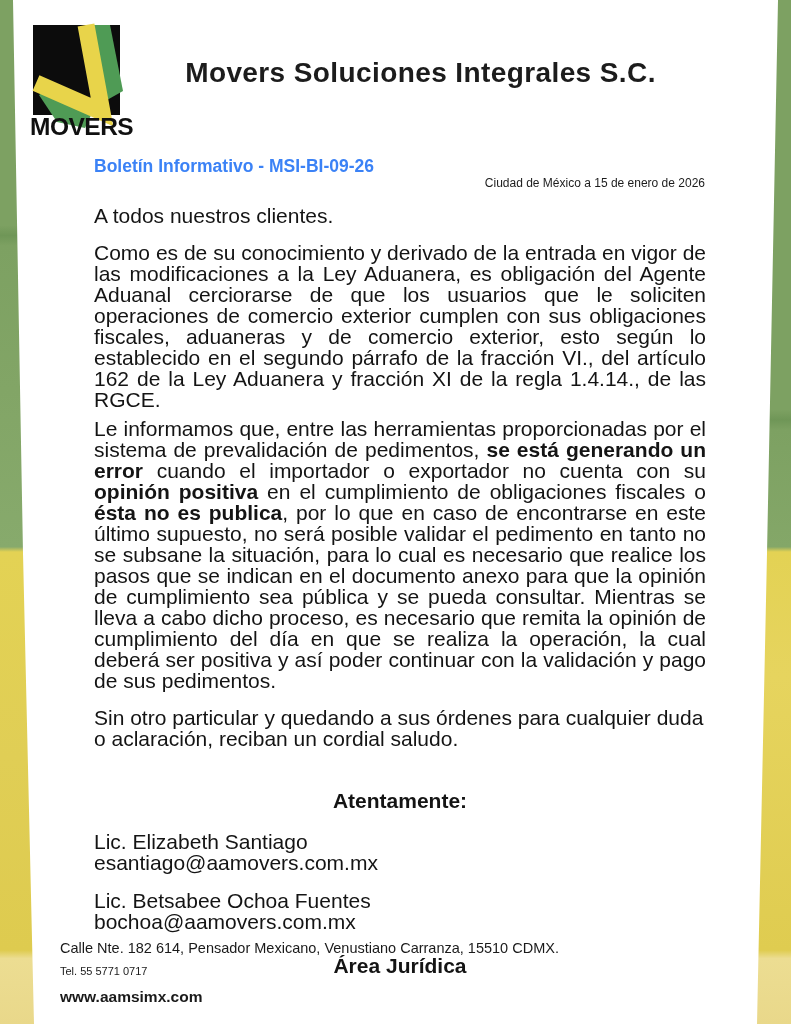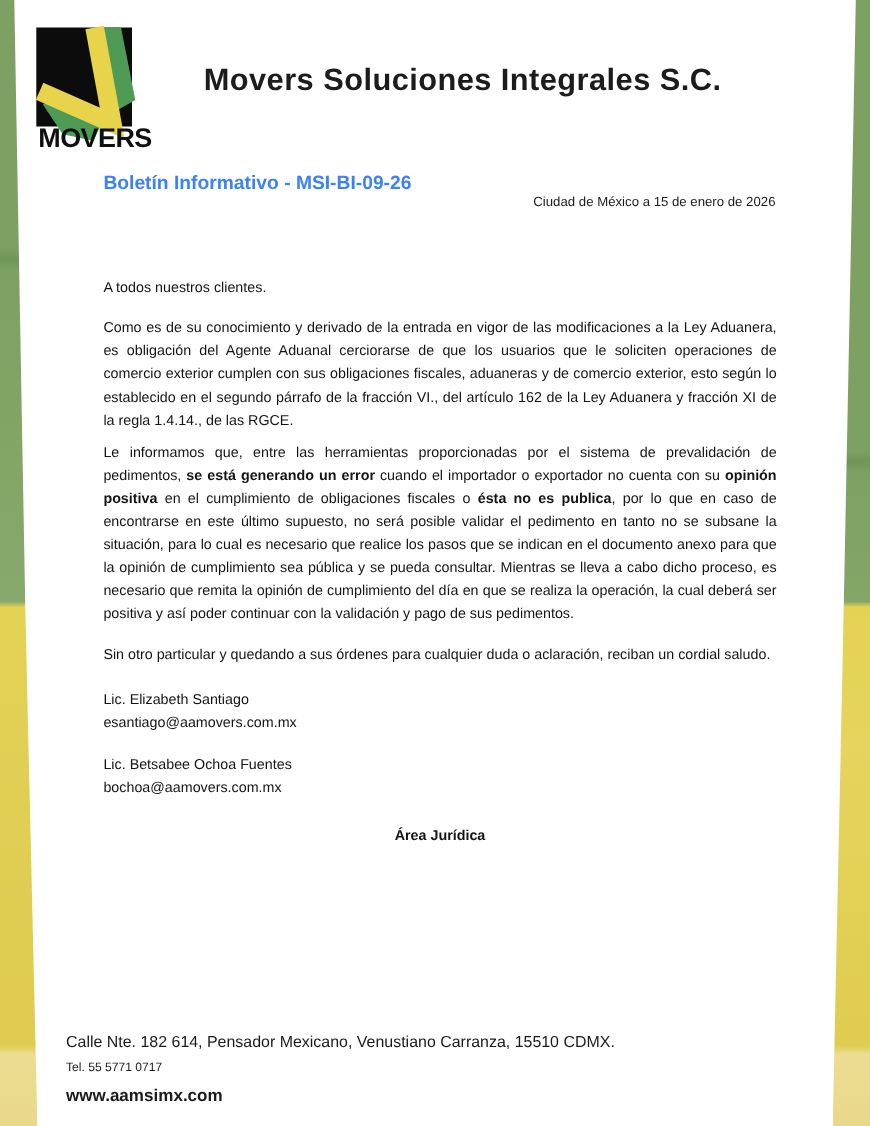--- a/index.html
+++ b/index.html
@@ -30,40 +30,40 @@
       #e3d254 53.9%, #e6d45e 66%, #dfcc50 92.8%,
       #ecdd92 93.6%, #e9d88a 100%);
     clip-path:polygon(34px 0, 21px 0, 10px 54%, 0 100%, 34px 100%);
   }
   
   .logo{position:absolute;left:33px;top:25px;width:100px;}
   .logo svg{display:block;overflow:visible;}
   .logo-word{
     position:absolute;left:-3px;top:88px;width:108px;
     font-size:24.5px;font-weight:bold;letter-spacing:-0.5px;
-    color:#101010;text-align:right;
+    color:#101010;text-align:left;
   }
   
   .company-title{
     position:absolute;left:110px;right:60px;top:57px;
     text-align:center;font-size:28px;font-weight:bold;
     letter-spacing:0.4px;color:#1c1c1c;
   }
   .bulletin-title{
     position:absolute;left:94px;top:156px;
     font-size:17.5px;font-weight:bold;color:#3b82f6;
   }
   .date-line{
     position:absolute;right:86px;top:176px;
     font-size:12px;color:#1c1c1c;
   }
   
   .letter{
     position:absolute;left:94px;right:85px;top:205px;
-    font-size:13px;line-height:21px;color:#141414;margin-top:45px;
+    font-size:21px;line-height:21px;color:#141414;
   }
   .letter p{margin:0;}
   .salutation{margin-bottom:16px !important;}
   .para-justified{text-align:justify;}
   .para-1{margin-bottom:8px !important;}
   .para-2{margin-bottom:16px !important;}
   .closing{margin-bottom:0 !important;}
   .sig-heading{
     margin-top:41px !important;
     text-align:center;font-weight:bold;
@@ -107,20 +107,21 @@
 
   <div class="letter">
     <p class="salutation">A todos nuestros clientes.</p>
 
     <p class="para-justified para-1">Como es de su conocimiento y derivado de la entrada en vigor de las modificaciones a la Ley Aduanera, es obligación del Agente Aduanal cerciorarse de que los usuarios que le soliciten operaciones de comercio exterior cumplen con sus obligaciones fiscales, aduaneras y de comercio exterior, esto según lo establecido en el segundo párrafo de la fracción VI., del artículo 162 de la Ley Aduanera y fracción XI de la regla 1.4.14., de las RGCE.</p>
 
     <p class="para-justified para-2"><span>Le informamos que, entre las herramientas proporcionadas por el sistema de prevalidación de pedimentos, </span><b>se está generando un error</b><span> cuando el importador o exportador no cuenta con su </span><b>opinión positiva</b><span> en el cumplimiento de obligaciones fiscales o </span><b>ésta no es publica</b><span>, por lo que en caso de encontrarse en este último supuesto, no será posible validar el pedimento en tanto no se subsane la situación, para lo cual es necesario que realice los pasos que se indican en el documento anexo para que la opinión de cumplimiento sea pública y se pueda consultar. Mientras se lleva a cabo dicho proceso, es necesario que remita la opinión de cumplimiento del día en que se realiza la operación, la cual deberá ser positiva y así poder continuar con la validación y pago de sus pedimentos.</span></p>
 
     <p class="closing">Sin otro particular y quedando a sus órdenes para cualquier duda o aclaración, reciban un cordial saludo.</p>
 
+    <p class="sig-heading">Atentamente:</p>
 
     <p class="signer-name">Lic. Elizabeth Santiago</p>
     <p class="signer-email">esantiago@aamovers.com.mx</p>
 
     <p class="signer-name signer-name-2">Lic. Betsabee Ochoa Fuentes</p>
     <p class="signer-email">bochoa@aamovers.com.mx</p>
 
     <p class="department">Área Jurídica</p>
   </div>
 

